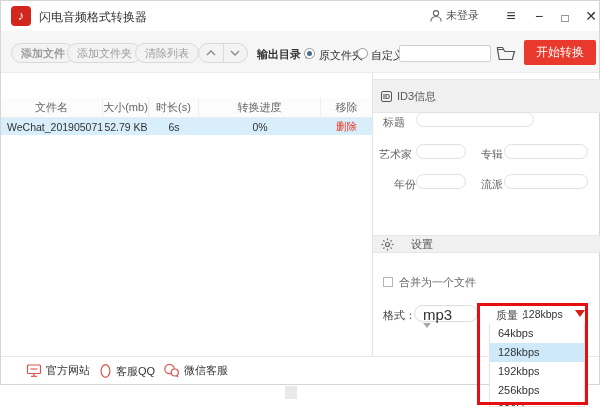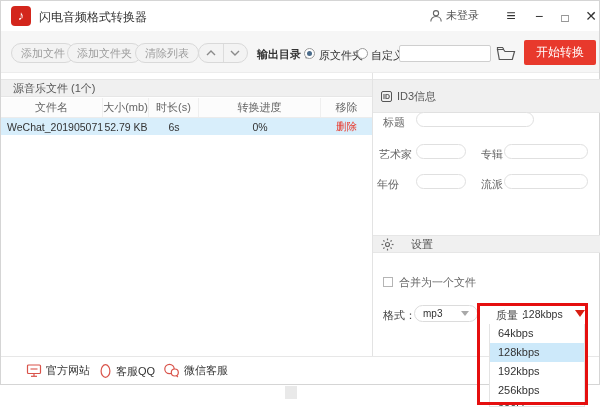--- a/index.html
+++ b/index.html
@@ -62,22 +62,22 @@
   .id-badge{display:inline-block;border:1px solid #555;border-radius:2px;font-size:7px;font-weight:bold;
             padding:0 1px;line-height:9px;color:#555;}
   .fld-label{position:absolute;font-size:11px;color:#666;}
   .pill-input{position:absolute;height:15px;border:1px solid #e0e0e0;border-radius:8px;background:#fff;
               font-size:10px;padding:0 6px;}
   .set-bar{left:372px;top:234px;width:228px;height:18px;padding-left:8px;gap:17px;}
   .chk{position:absolute;left:382px;top:276px;width:10px;height:10px;border:1px solid #b5b5b5;background:#fff;}
   .chk-lab{position:absolute;left:398px;top:274px;font-size:11px;color:#666;}
   .sel-label{position:absolute;font-size:11px;color:#444;top:307px;}
   .fmt-select{position:absolute;left:413px;top:304px;width:64px;height:17px;border:1px solid #dcdcdc;
-              border-radius:9px;background:#fff;font-size:10px;color:#333;display:flex;align-items:center;
-              padding:0 8px;justify-content:space-between;}
+              border-radius:9px;background:#fff;font-size:15px;color:#333;display:flex;
+              padding:0 8px;justify-content:space-between;flex-direction:column;}
   .tri-gray{width:0;height:0;border-left:4px solid transparent;border-right:4px solid transparent;
             border-top:5px solid #a9a9a9;}
   .q-select{position:absolute;left:522px;top:304px;width:62px;height:17px;display:flex;align-items:center;
             justify-content:space-between;font-size:10.5px;color:#333;}
   .tri-red{width:0;height:0;border-left:5px solid transparent;border-right:5px solid transparent;
            border-top:7px solid #d81e12;}
 
   
   .footer{position:absolute;left:0;top:355px;width:598px;height:28px;background:#fff;
           border-top:1px solid #e7e7e7;}
@@ -111,21 +111,21 @@
         </span>
         <span>未登录</span>
       </div>
       <div class="win-glyph menu-g">≡</div>
       <div class="win-glyph min-g">−</div>
       <div class="win-glyph max-g">□</div>
       <div class="win-glyph close-g">✕</div>
     </div>
 
     <div class="toolbar">
-      <div class="tb-btn" style="left:10px;">添加文件</div>
+      <div class="tb-btn" style="left:10px;font-weight:bold;">添加文件</div>
       <div class="tb-btn" style="left:66px;">添加文件夹</div>
       <div class="tb-btn" style="left:134px;">清除列表</div>
       <div class="arrow-group">
         <div class="arrow-half">
           <svg width="10" height="6" viewBox="0 0 10 6">
               <polyline points="1,5 5,1 9,5" fill="none" stroke="#8a8a8a" stroke-width="1.4"></polyline>
             </svg>
         </div>
         <div class="arrow-half">
           <svg width="10" height="6" viewBox="0 0 10 6">
@@ -141,21 +141,20 @@
       <input class="out-input" value="" style="">
       <div class="folder-btn">
         <svg width="20" height="17" viewBox="0 0 20 17">
             <path d="M1.5 4.5h6l1.5 2h9.5l-2.2 8h-13z" fill="none" stroke="#555" stroke-width="1.2"></path>
             <path d="M1.5 4.5v-2h5l1.2 1.5" fill="none" stroke="#555" stroke-width="1.2"></path>
           </svg>
       </div>
       <div class="start-btn">开始转换</div>
     </div>
 
-    <div class="sec-bar list-bar">源音乐文件 (1个)</div>
     <div class="cols">
       <div class="col c1">文件名</div>
       <div class="col c2">大小(mb)</div>
       <div class="col c3">时长(s)</div>
       <div class="col c4">转换进度</div>
       <div class="col c5">移除</div>
     </div>
     <div class="frow">
       <div class="fcell fname c1">WeChat_201905071015...</div>
       <div class="fcell c2">52.79 KB</div>
@@ -168,21 +167,21 @@
     <div class="sec-bar id3-bar">
       <span class="id-badge">ID</span>
       <span>ID3信息</span>
     </div>
     <div class="fld-label" style="left:382px;top:114px;">标题</div>
     <input class="pill-input" style="left: 415px; top: 111px; width: 118px;">
     <div class="fld-label" style="left:378px;top:146px;">艺术家</div>
     <input class="pill-input" style="left: 415px; top: 143px; width: 50px;">
     <div class="fld-label" style="left:480px;top:146px;">专辑</div>
     <input class="pill-input" style="left: 503px; top: 143px; width: 84px;">
-    <div class="fld-label" style="left:376px;top:176px;text-align:right;">年份</div>
+    <div class="fld-label" style="left:393px;top:176px;text-align:right;">年份</div>
     <input class="pill-input" style="left: 415px; top: 173px; width: 50px;">
     <div class="fld-label" style="left:480px;top:176px;">流派</div>
     <input class="pill-input" style="left: 503px; top: 173px; width: 84px;">
 
     <div class="sec-bar set-bar">
       <svg width="13" height="13" viewBox="0 0 13 13">
           <circle cx="6.5" cy="6.5" r="2" fill="none" stroke="#666" stroke-width="1.1"></circle>
           <g stroke="#666" stroke-width="1.2">
             <line x1="6.5" y1="0.5" x2="6.5" y2="2.3"></line>
             <line x1="6.5" y1="10.7" x2="6.5" y2="12.5"></line>

